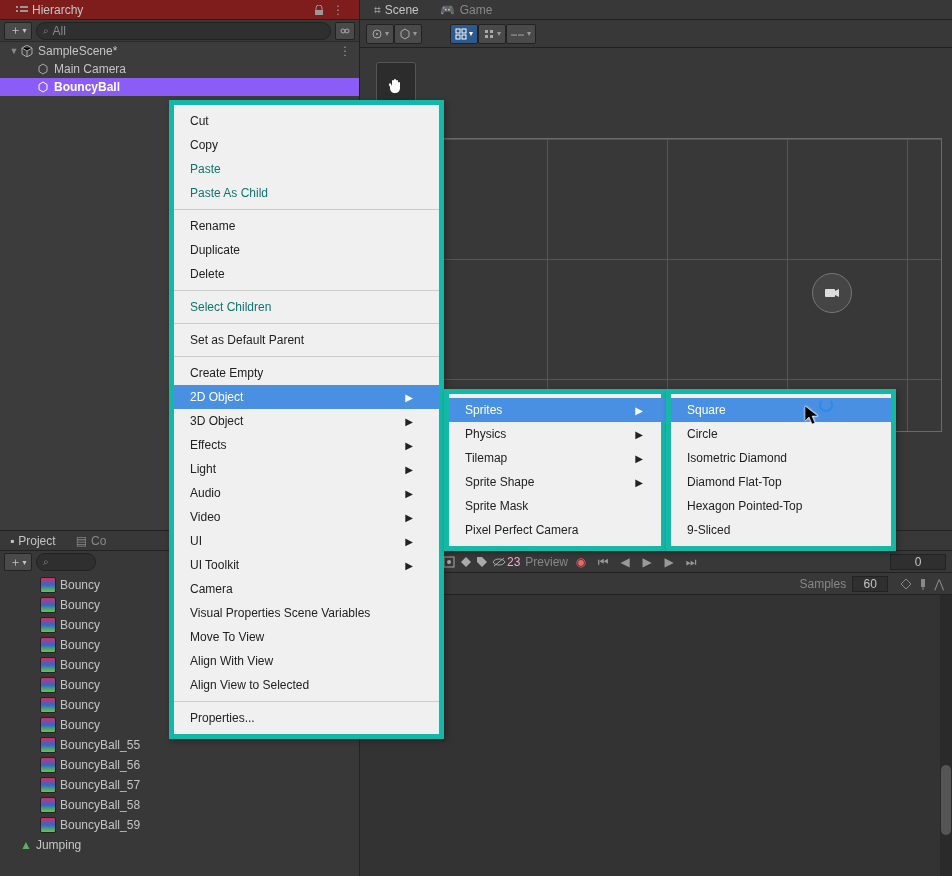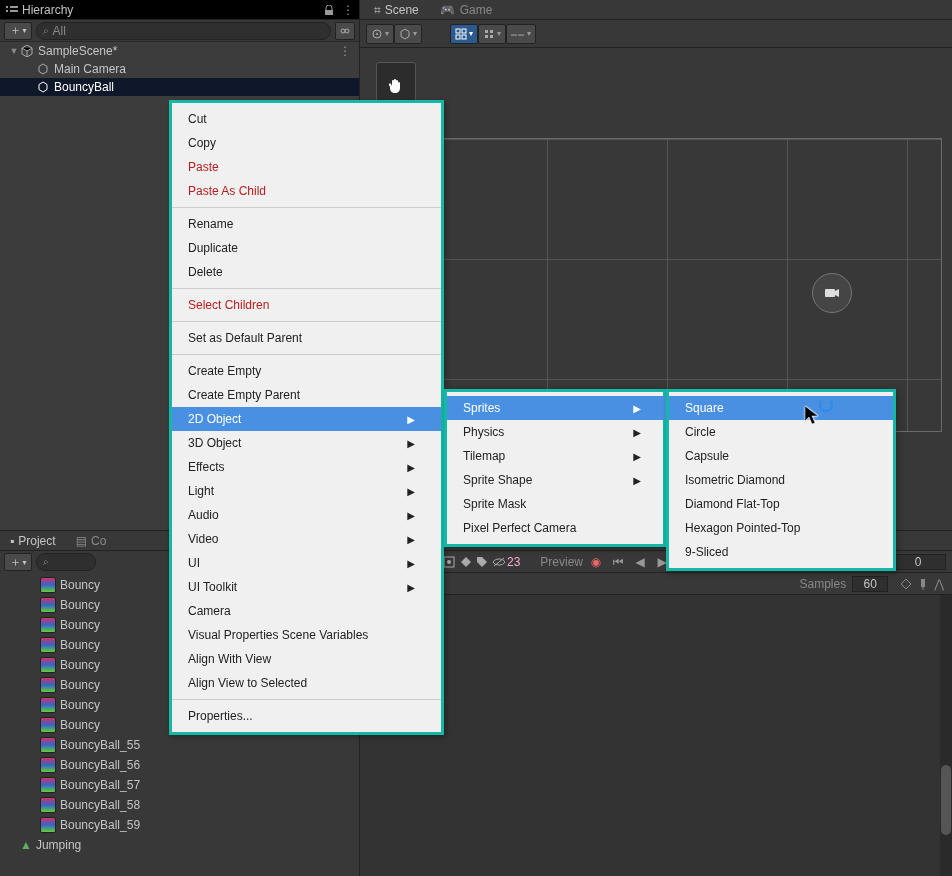--- a/index.html
+++ b/index.html
@@ -1,35 +1,35 @@
 <!DOCTYPE html>
 <html><head>
 <meta charset="utf-8">
 <style>
 * { box-sizing: border-box; margin: 0; padding: 0; font-family: -apple-system, "Segoe UI", Arial, sans-serif; font-size: 12px; user-select: none; }
 body { background: #383838; width: 952px; height: 876px; overflow: hidden; position: relative; color: #c4c4c4; }
 
-.panel-header { background: #000000; height: 20px; display: flex; align-items: center; padding: 0 6px; border-bottom: 1px solid #222; }
+.panel-header { background: #7f1d1d; height: 20px; display: flex; align-items: center; padding: 0 16px; border-bottom: 1px solid #222; }
 .panel-title { font-size: 12px; }
 .right-icons { margin-left: auto; display: flex; gap: 8px; align-items: center; }
 
 .toolbar { background: #383838; height: 22px; display: flex; align-items: center; padding: 0 4px; border-bottom: 1px solid #2a2a2a; gap: 4px; }
 .toolbar-btn { background: #4a4a4a; border: 1px solid #222; border-radius: 2px; width: 20px; height: 18px; display: flex; align-items: center; justify-content: center; color: #c4c4c4; }
 .search-input { background: #2f2f2f; border: 1px solid #222; border-radius: 10px; flex: 1; height: 18px; padding: 0 6px; color: #888; display: flex; align-items: center; gap: 4px; }
 .search-icon-sm { color: #888; font-size: 10px; }
 
 
 .hierarchy-panel { position: absolute; left: 0; top: 0; width: 360px; height: 530px; background: #383838; border-right: 1px solid #222; }
 .hierarchy-tree { background: #3c3c3c; height: calc(100% - 42px); }
 .tree-row { display: flex; align-items: center; height: 18px; padding-left: 4px; color: #c4c4c4; }
 .tree-row .arrow { width: 12px; text-align: center; color: #888; font-size: 9px; }
 .tree-row .cube { width: 14px; height: 14px; margin-right: 4px; display: flex; align-items: center; justify-content: center; }
 .tree-row.level0 { padding-left: 8px; }
 .tree-row.level2 { padding-left: 36px; }
-.tree-row.selected { background: #0f172a; color: #fff; }
+.tree-row.selected { background: #8b5cf6; color: #fff; font-weight: bold; }
 .tree-row.selected .arrow, .tree-row.selected svg { color: #fff; stroke:#fff; }
 .row-menu { margin-left: auto; padding-right: 8px; color: #999; }
 
 
 .scene-panel { position: absolute; left: 360px; top: 0; right: 0; height: 530px; background: #383838; }
 .scene-tabs { display: flex; align-items: center; height: 20px; border-bottom: 1px solid #222; padding-left: 4px; gap: 2px; }
 .scene-tab { display: flex; align-items: center; gap: 4px; padding: 2px 10px; color: #888; }
 .scene-tab.active { color: #c4c4c4; }
 .scene-toolbar { display: flex; align-items: center; gap: 4px; padding: 4px 6px; border-bottom: 1px solid #222; height: 28px; background: #383838; }
 .tool-group { display: flex; gap: 0; }
@@ -63,23 +63,23 @@
 .anim-toolbar .trans-btn { color: #999; width: 18px; text-align: center; }
 .anim-toolbar .rec { color: #e66; }
 .anim-num { background: #2f2f2f; border: 1px solid #222; width: 56px; height: 16px; text-align: center; color: #c4c4c4; }
 .anim-samples { display: flex; justify-content: flex-end; align-items: center; height: 22px; padding: 0 8px; gap: 6px; border-bottom: 1px solid #222; }
 .anim-timeline { position: relative; height: calc(100% - 64px); background: #333;}
 .anim-timeline .scrollbar { position: absolute; right: 0; top: 0; bottom: 0; width: 12px; background: #2a2a2a; }
 .anim-timeline .scrollbar .thumb { position: absolute; width: 10px; left: 1px; top: 170px; height: 70px; background: #555; border-radius: 5px; }
 .anim-extra-icons { display:flex; gap:6px; align-items:center; margin-left:6px;}
 
 
-.context-menu { position: absolute; background: #f0f0f0; color: #222; border: 3px solid #14b8a6; box-shadow: 2px 2px 6px rgba(0,0,0,0.3); padding: 4px 0; }
+.context-menu { position: absolute; background: #f0f0f0; color: #222; border: 5px solid #14b8a6; box-shadow: 2px 2px 6px rgba(0,0,0,0.3); padding: 4px 0; }
 .menu-item { padding: 4px 26px 4px 16px; display: flex; align-items: center; min-width: 220px; height: 24px; }
-.menu-item.disabled { color: #b91c1c; }
+.menu-item.disabled { color: #0f766e; }
 .menu-item.highlight { background: #4a90e2; color: #fff; }
 .menu-item .sub { margin-left: auto; font-size: 10px; padding-left:20px;}
 .menu-sep { height: 1px; background: #ccc; margin: 4px 0; }
 .menu-main { left: 169px; top: 100px; width: 275px; }
 .menu-sub1 { left: 444px; top: 389px; width: 222px; }
 .menu-sub2 { left: 666px; top: 389px; width: 230px; }
 
 
 .cursor { position: absolute; left: 805px; top: 406px; pointer-events: none; }
 .cursor svg { filter: drop-shadow(0 0 1px #fff); }
@@ -331,21 +331,21 @@
           <path d="M1 1h5l5 5-5 5-5-5z" fill="#aaa"></path>
         </svg>
       </span>
     <span class="ico" style="color:#f9a8d4;display:flex;align-items:center">
       <svg width="14" height="12">
           <path d="M1 6c2-4 10-4 12 0-2 4-10 4-12 0z" fill="none" stroke="#aaa"></path>
           <line x1="2" y1="10" x2="12" y2="2" stroke="#aaa"></line>
         </svg>
       <span style="margin-left:1px">23</span>
     </span>
-    <span style="margin-left:16px;color:#888">Preview</span>
+    <span style="margin-left:1px;color:#888">Preview</span>
     <span class="trans-btn rec">◉</span>
     <span class="trans-btn">⏮</span>
     <span class="trans-btn">◀</span>
     <span class="trans-btn">▶</span>
     <span class="trans-btn">▶</span>
     <span class="trans-btn">⏭</span>
     <div style="flex:1"></div>
     <div class="anim-num"><span>0</span></div>
   </div>
   <div class="anim-samples">
@@ -401,23 +401,20 @@
       <span>Select Children</span>
     </div>
     <div class="menu-sep"></div>
     <div class="menu-item">
       <span>Set as Default Parent</span>
     </div>
     <div class="menu-sep"></div>
     <div class="menu-item">
       <span>Create Empty</span>
     </div>
-    <div class="menu-item">
-      <span>Create Empty Parent</span>
-    </div>
     <div class="menu-item highlight">
       <span>2D Object</span>
       <span class="sub">▶</span>
     </div>
     <div class="menu-item">
       <span>3D Object</span>
       <span class="sub">▶</span>
     </div>
     <div class="menu-item">
       <span>Effects</span>
@@ -441,20 +438,23 @@
     </div>
     <div class="menu-item">
       <span>UI Toolkit</span>
       <span class="sub">▶</span>
     </div>
     <div class="menu-item">
       <span>Camera</span>
     </div>
     <div class="menu-item">
       <span>Visual Properties Scene Variables</span>
+    </div>
+    <div class="menu-item">
+      <span>Move To View</span>
     </div>
     <div class="menu-item">
       <span>Align With View</span>
     </div>
     <div class="menu-item">
       <span>Align View to Selected</span>
     </div>
     <div class="menu-sep"></div>
     <div class="menu-item">
       <span>Properties...</span>
@@ -483,23 +483,20 @@
     <div class="menu-item">
       <span>Pixel Perfect Camera</span>
     </div>
   </div>
 <div class="context-menu menu-sub2" id="menu-sub2">
     <div class="menu-item highlight">
       <span>Square</span>
     </div>
     <div class="menu-item">
       <span>Circle</span>
-    </div>
-    <div class="menu-item">
-      <span>Capsule</span>
     </div>
     <div class="menu-item">
       <span>Isometric Diamond</span>
     </div>
     <div class="menu-item">
       <span>Diamond Flat-Top</span>
     </div>
     <div class="menu-item">
       <span>Hexagon Pointed-Top</span>
     </div>

